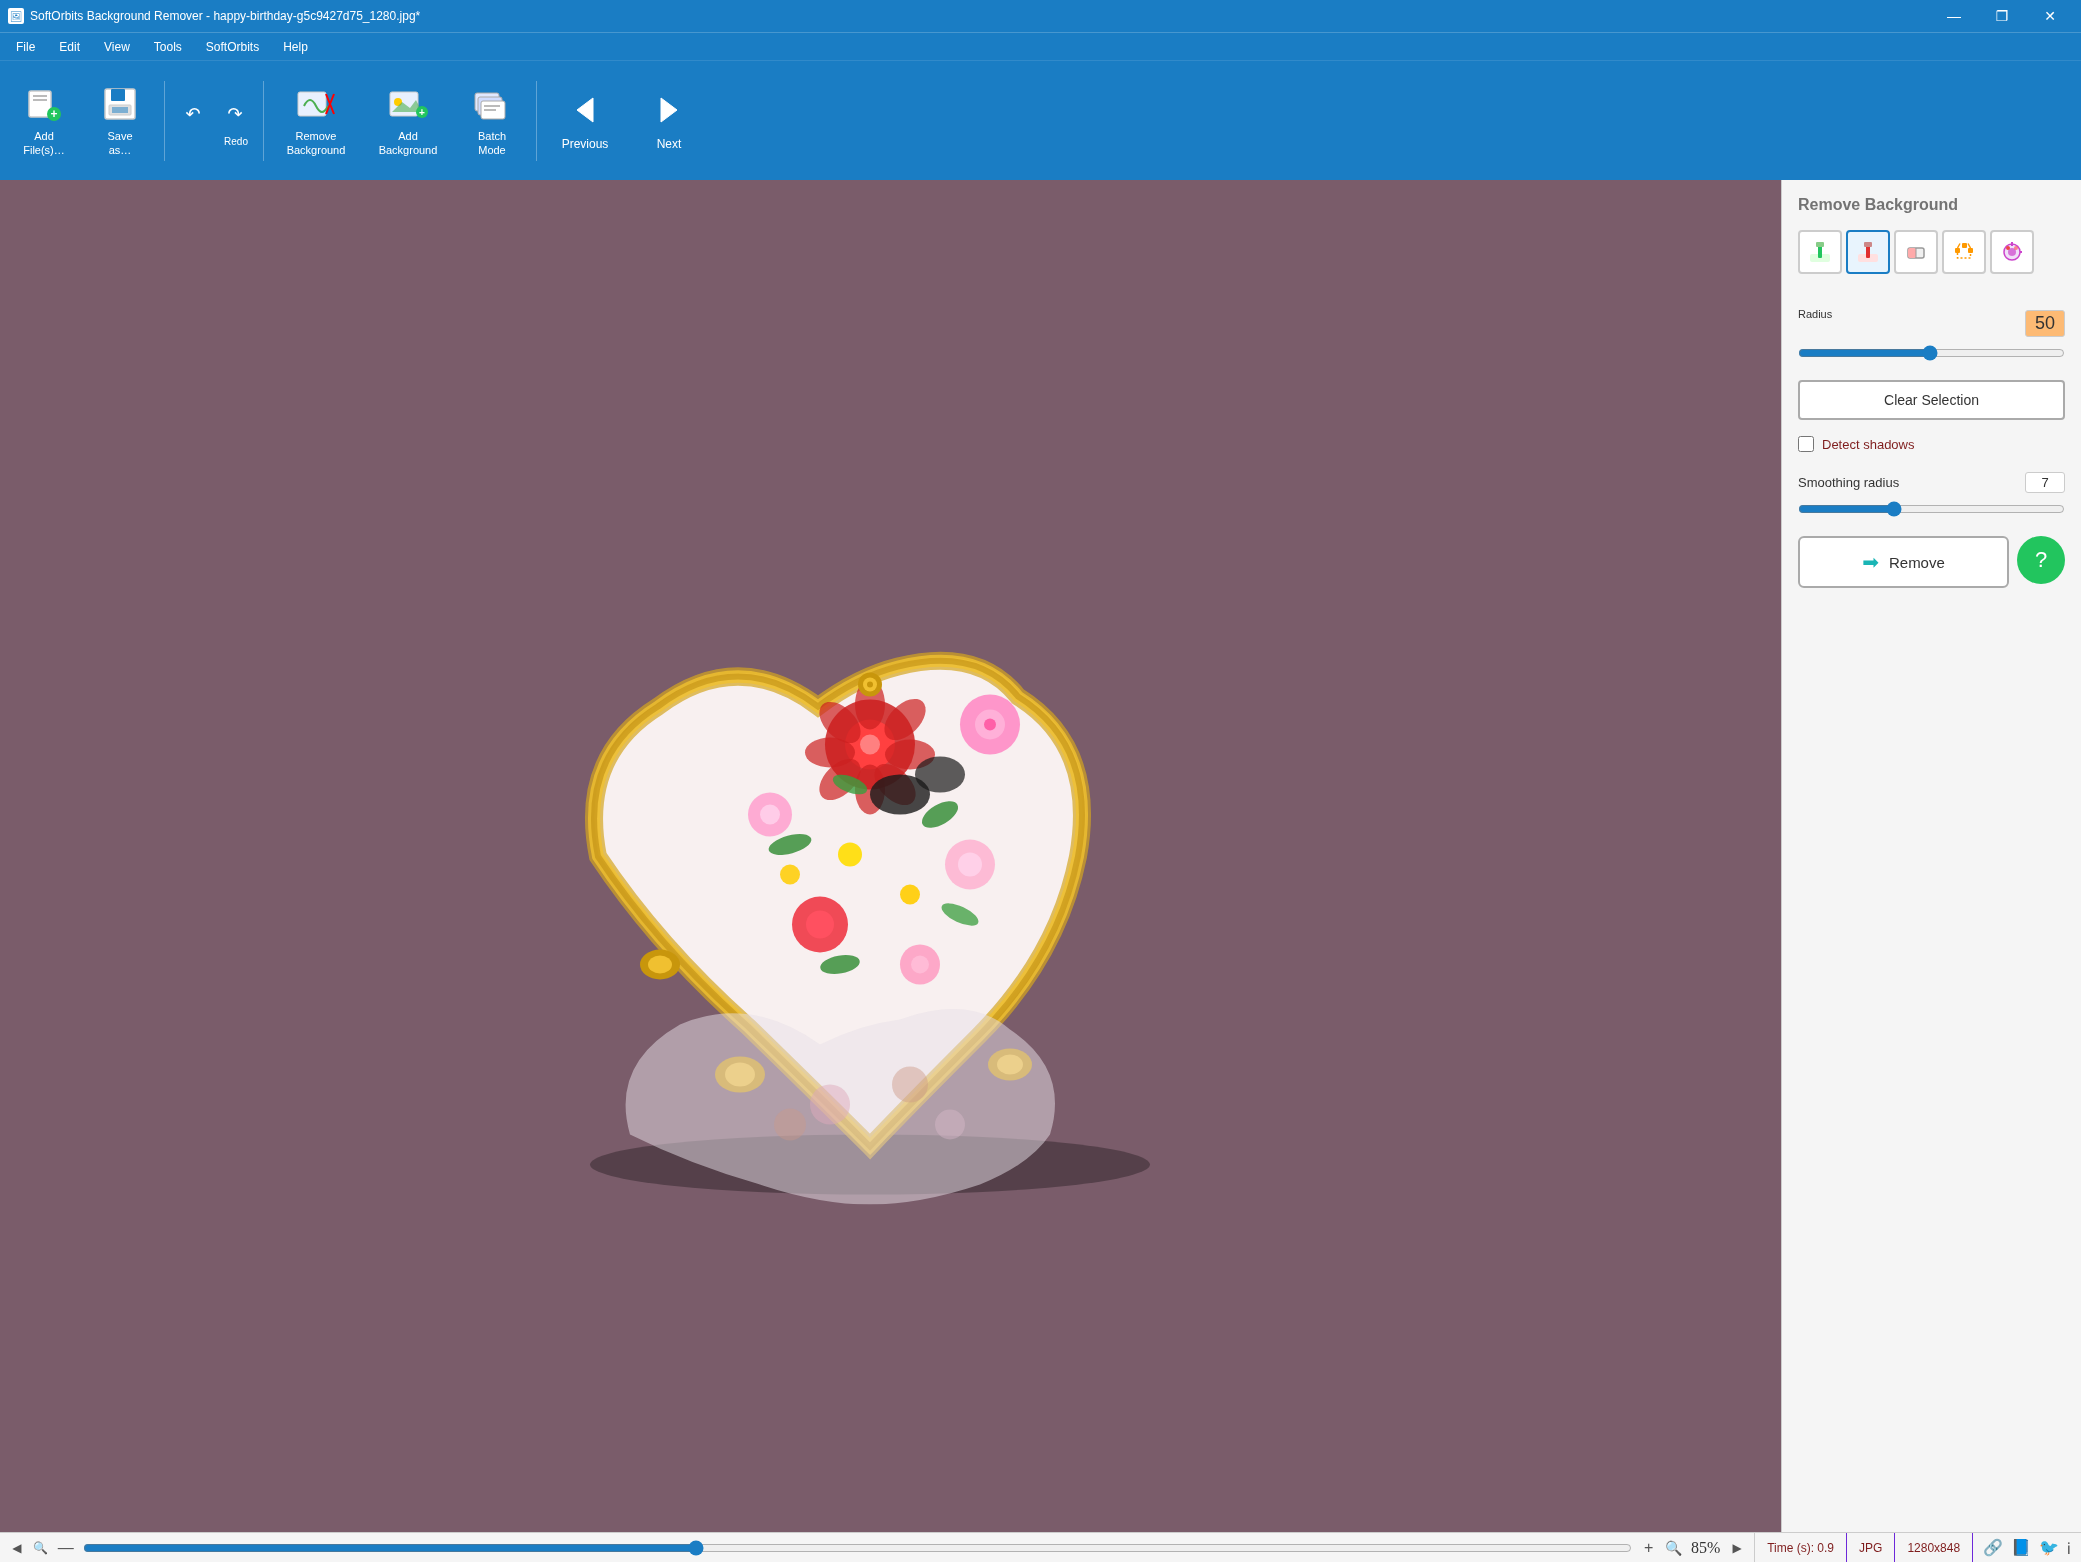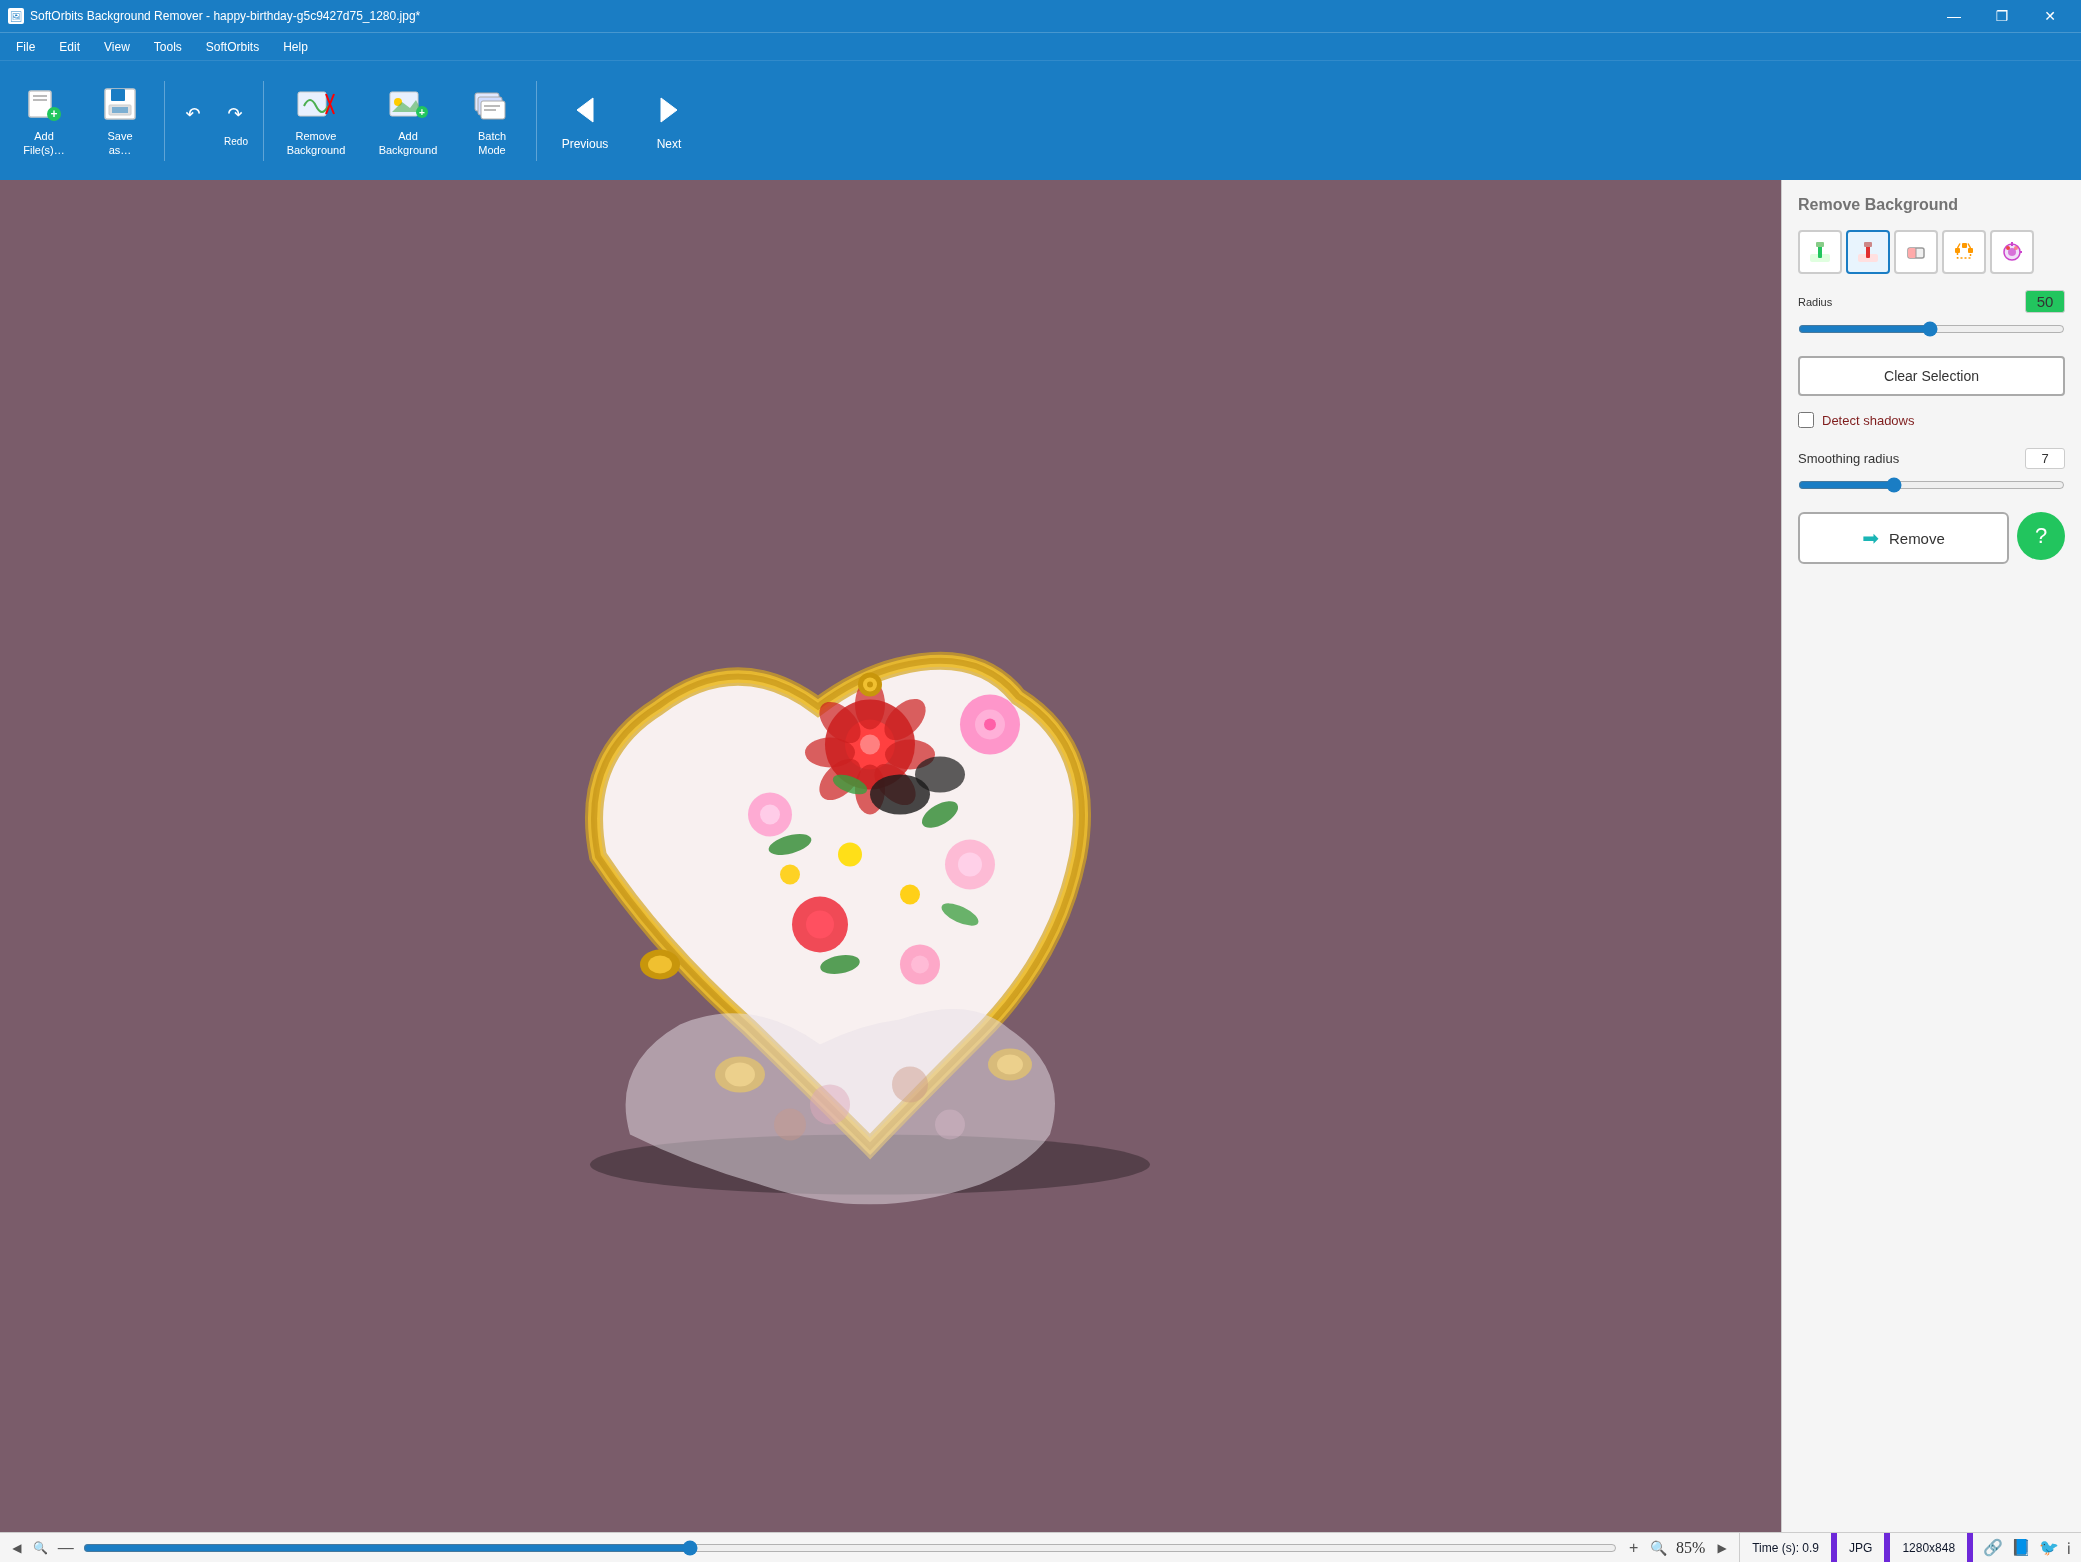--- a/index.html
+++ b/index.html
@@ -196,28 +196,29 @@
     }
 
     .radius-row {
       display: flex;
       justify-content: space-between;
       align-items: center;
       margin-bottom: 8px;
     }
     .radius-label { font-size: 11px; color: #333; }
     .radius-value {
-      font-size: 15px;
+      font-size: 18px;
       color: #333;
-      background: #22c55e;
+      background: #fdba74;
       border: 1px solid #ccc;
       padding: 2px 8px;
       border-radius: 3px;
       min-width: 40px;
       text-align: center;
+      margin-top: 20px;
     }
 
     input[type="range"] {
       width: 100%;
       accent-color: #1a7dc4;
       cursor: pointer;
     }
 
     .clear-btn {
       width: 100%;
@@ -344,22 +345,22 @@
       display: flex;
       align-items: center;
     }
 
     .status-item {
       padding: 0 12px;
       height: 100%;
       display: flex;
       align-items: center;
       font-size: 12px;
-      color: #0f172a;
-      border-right: 6px solid #6d28d9;
+      color: #7f1d1d;
+      border-right: 1px solid #6d28d9;
     }
 
     .status-icons {
       display: flex;
       align-items: center;
       gap: 8px;
       padding: 0 10px;
       font-size: 16px;
     }
     .status-icon { color: #555; cursor: pointer; }

